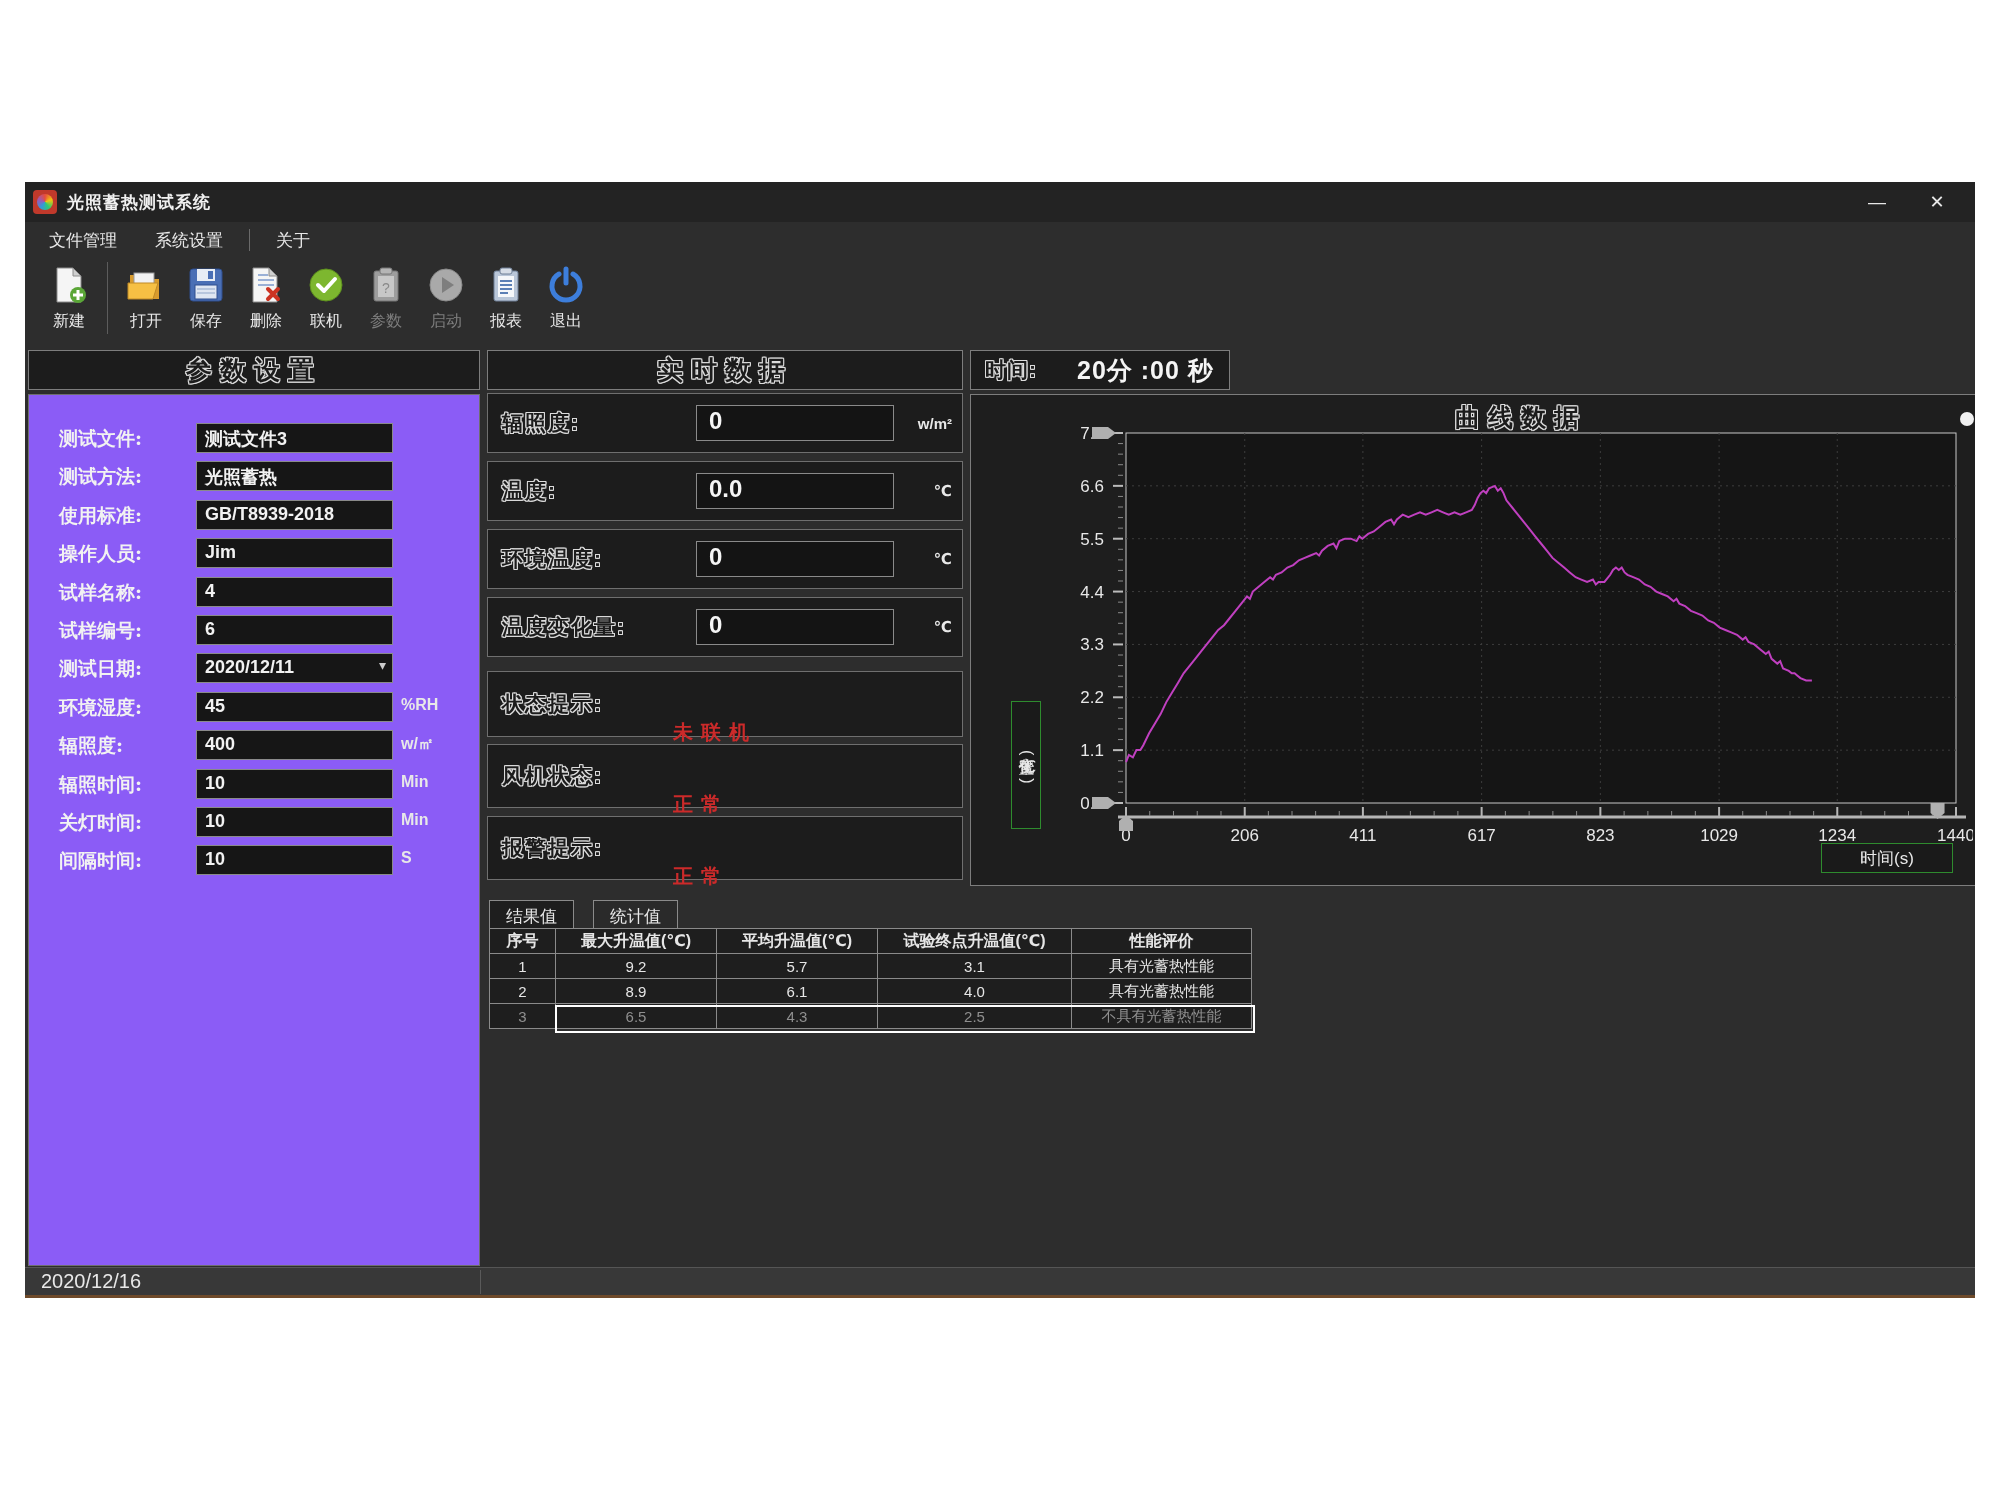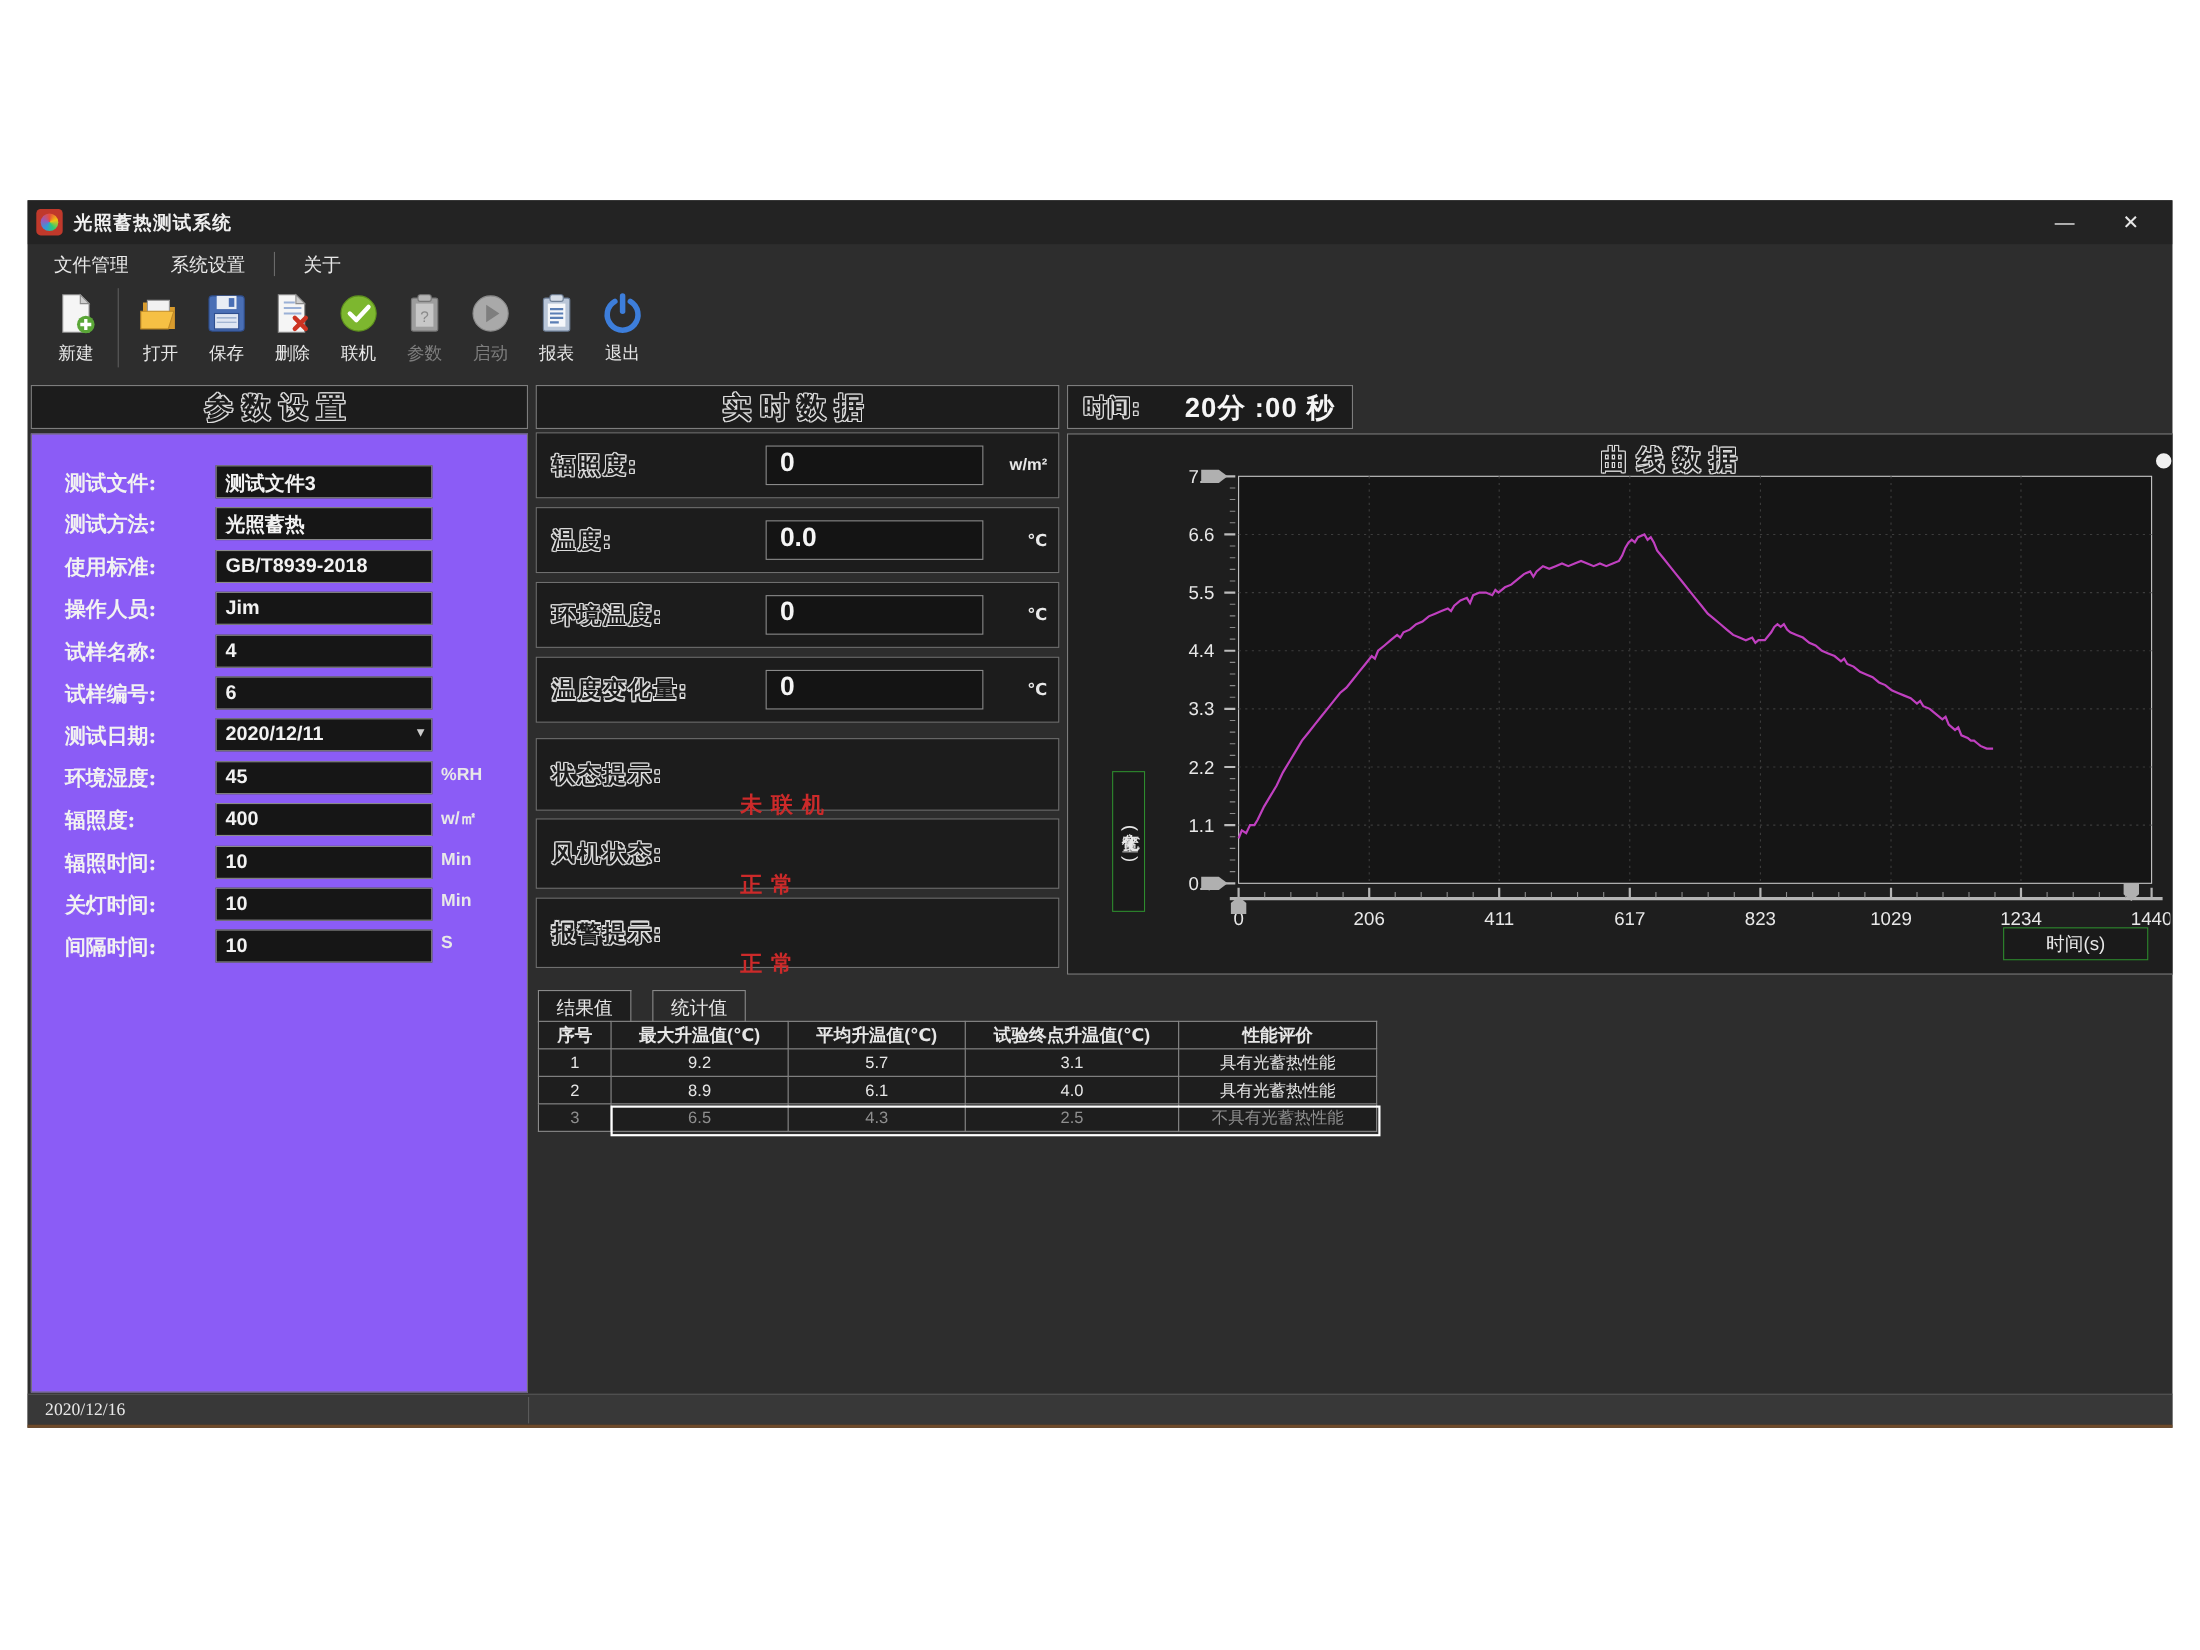--- a/index.html
+++ b/index.html
@@ -96,21 +96,21 @@
   #results-table { position:absolute; left:464px; top:746px; border-collapse:collapse; }
   #results-table td, #results-table th { border:1px solid #8a8a8a; height:25px;
     font-size:15px; text-align:center; color:#e6e6e6; background:#1e1e1e; padding:0 4px; }
   #results-table th { font-weight:bold; font-size:16px; }
   #results-table tr.dim td { color:#8f8f8f; }
   #sel-overlay { position:absolute; border:2px solid #ffffff; pointer-events:none; }
 
   
   .statusbar { position:absolute; left:0; bottom:0; width:100%; height:28px; background:#383838;
     border-top:1px solid #555; display:flex; align-items:center; }
-  .statusbar .date { color:#e8e8e8; font-size:16px; padding-left:16px;font-family:Liberation Serif, serif; }
+  .statusbar .date { color:#e8e8e8; font-size:20px; padding-left:16px; }
   .statusbar .sep { position:absolute; left:455px; top:2px; height:24px; width:1px; background:#5a5a5a; }
 </style>
 </head>
 <body>
 
 <div id="window">
 
   <div class="titlebar">
     <div class="appicon">
         <div class="wheel"></div>

